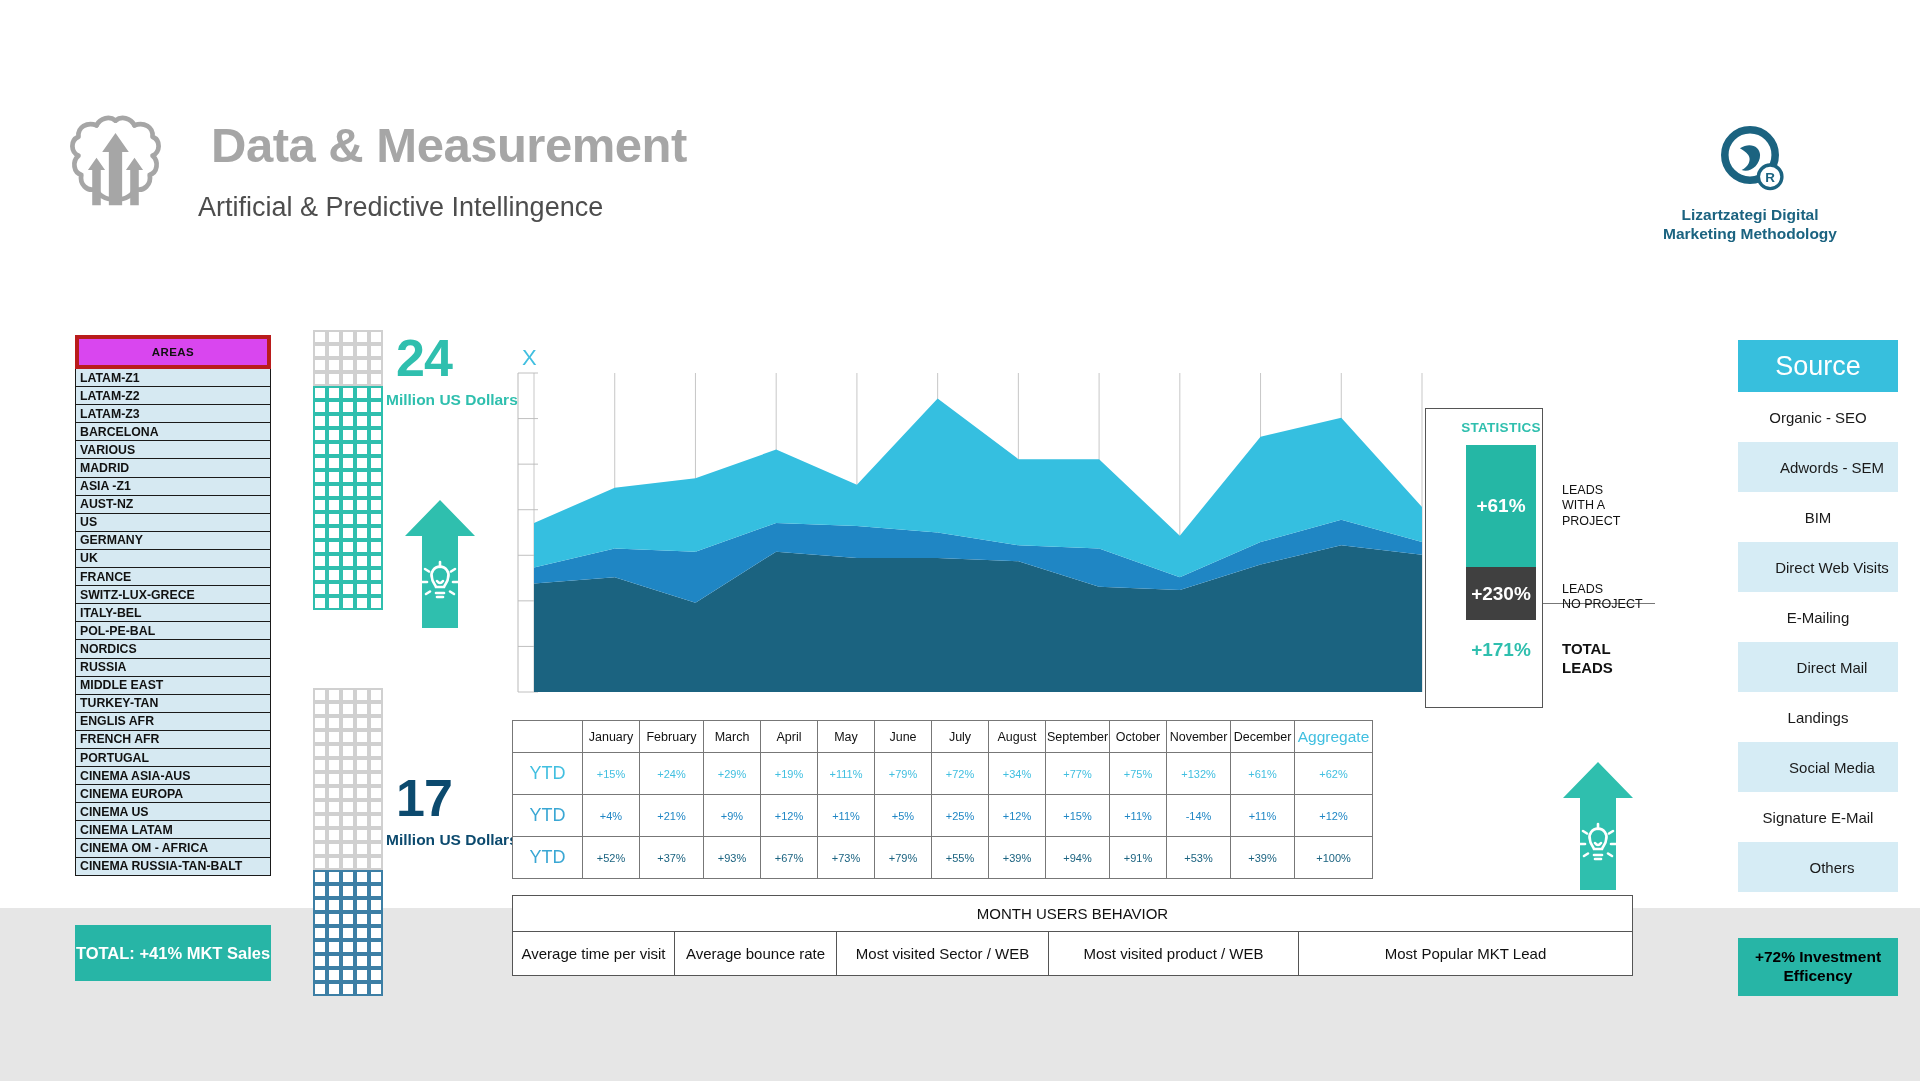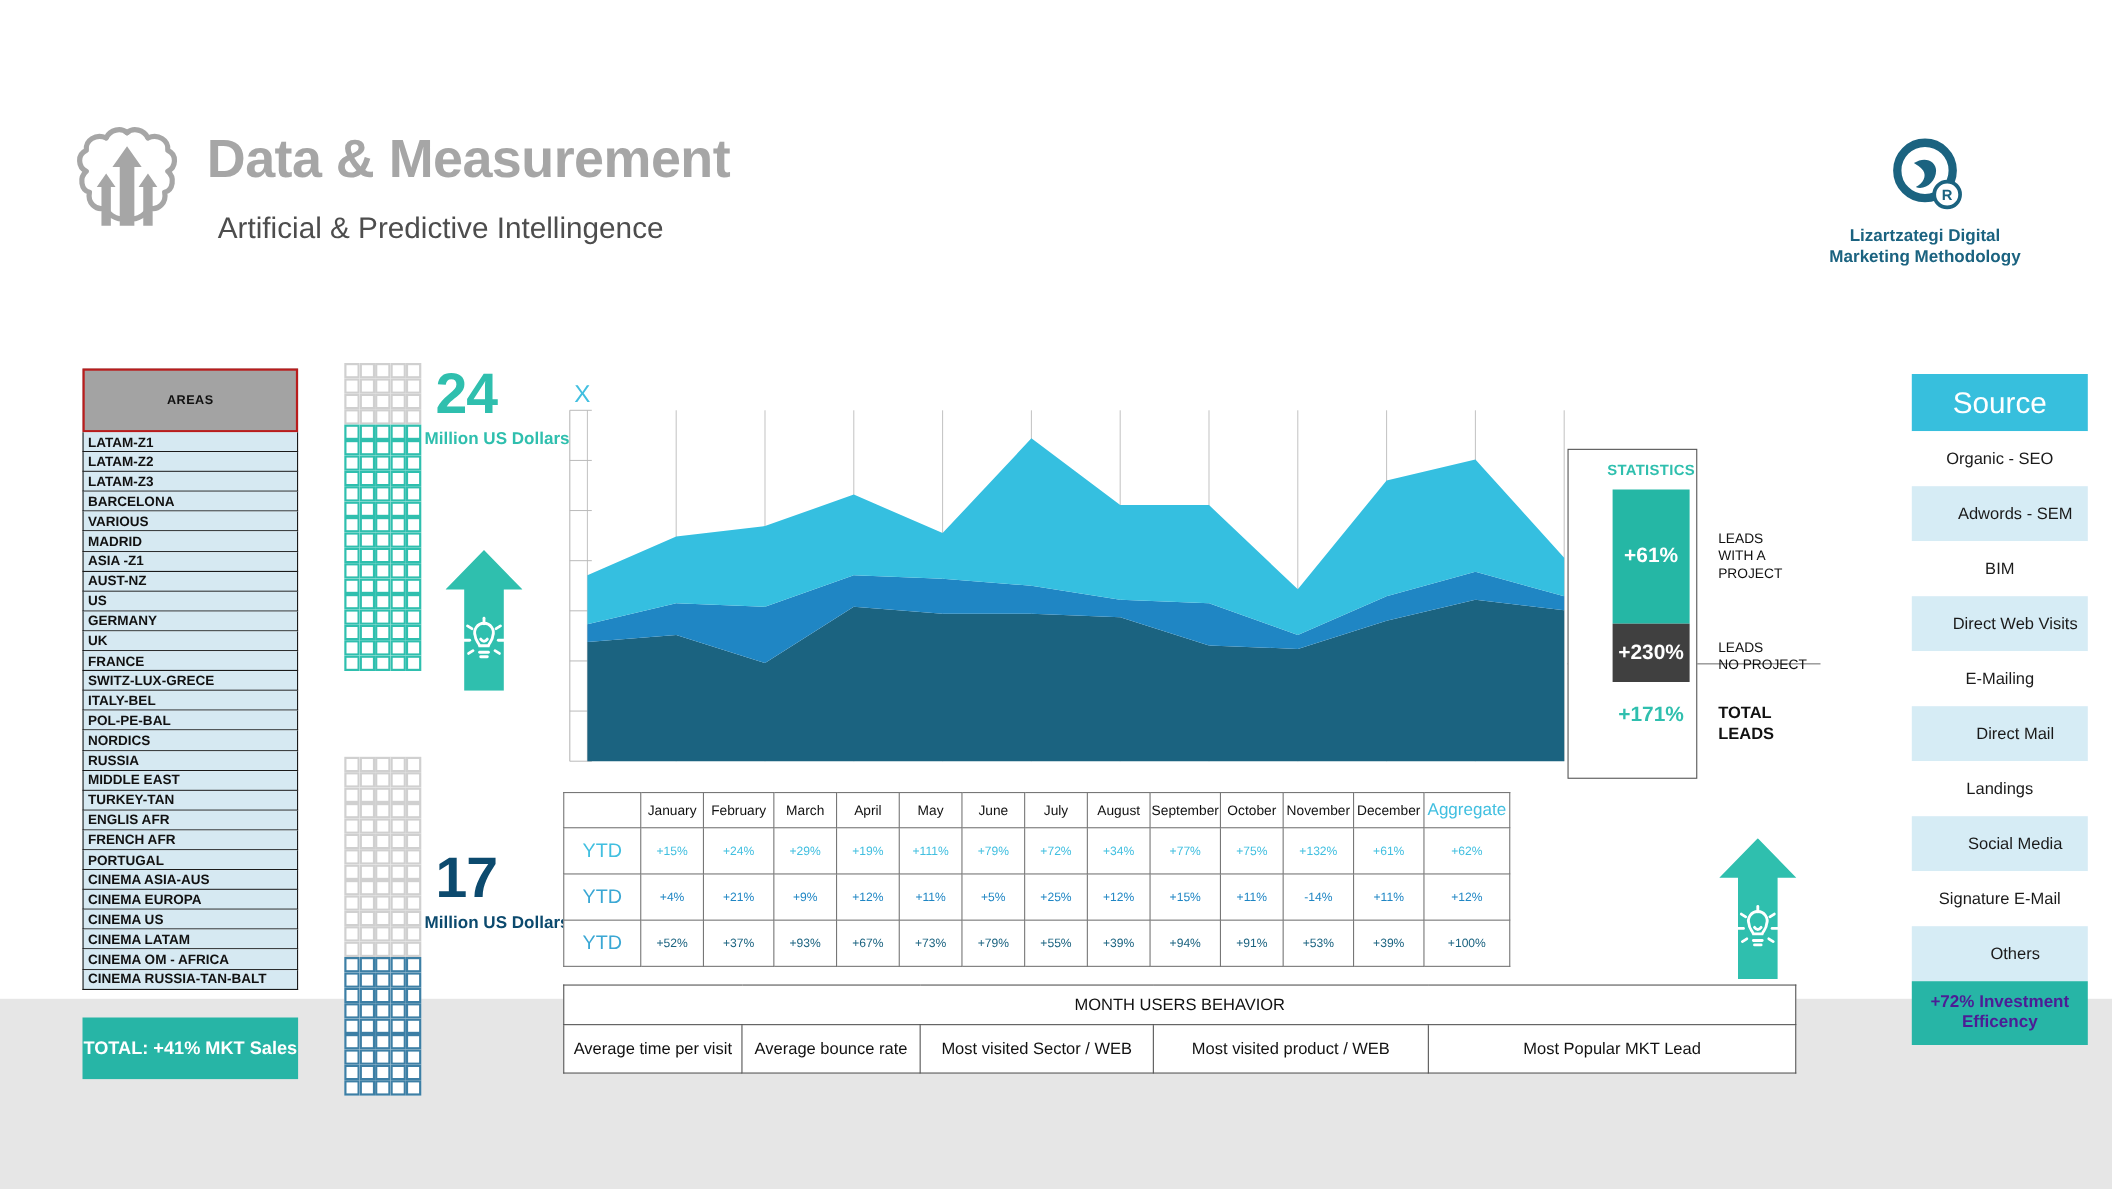--- a/index.html
+++ b/index.html
@@ -13,41 +13,41 @@
 
   
   .grey-band {
     position: absolute; left: 0; top: 908px; width: 1920px; height: 173px;
     background: #e6e6e6;
   }
 
   
   .brain-icon { position: absolute; left: 68px; top: 110px; width: 95px; height: 100px; }
   .title-main {
-    position: absolute; left: 188px; top: 117px;
+    position: absolute; left: 211px; top: 117px;
     font-size: 49px; font-weight: 700; color: #a6a6a6; letter-spacing: -0.5px;
     white-space: nowrap;
   }
   .title-sub {
     position: absolute; left: 198px; top: 192px;
     font-size: 27px; font-weight: 400; color: #4d4d4d;
     white-space: nowrap;
   }
 
   
   .logo-wrap { position: absolute; left: 1640px; top: 118px; width: 220px; height: 110px; text-align: center; }
   .logo-mark { width: 84px; height: 84px; display: block; margin: 0 auto; }
   .logo-text {
     margin-top: 4px; font-size: 15.5px; font-weight: 700; color: #1b6380; line-height: 1.22;
   }
 
   
   .areas-box { position: absolute; left: 75px; top: 335px; width: 196px; }
   .areas-head {
-    height: 58px; background: #a3a3a3; border: 2px solid #b91c1c;
+    height: 34px; background: #d946ef; border: 4px solid #b91c1c;
     display: flex; align-items: center; justify-content: center;
     font-size: 11.5px; font-weight: 700; color: #111; letter-spacing: .4px;
   }
   .area-row {
     height: 18.1px; background: #d6e9f2; border: 1.4px solid #1a1a1a; border-top: none;
     display: flex; align-items: center; padding-left: 4px;
     font-size: 12.3px; font-weight: 600; color: #111; white-space: nowrap; overflow: hidden;
   }
   .total-badge {
     position: absolute; left: 75px; top: 925px; width: 196px; height: 56px;
@@ -133,23 +133,23 @@
     height: 52px; background: #37bfdd; color: #fff;
     display: flex; align-items: center; justify-content: center;
     font-size: 27px; font-weight: 400;
   }
   .src-item {
     height: 50px; display: flex; align-items: center; justify-content: center;
     font-size: 15px; color: #1a1a1a; background: #fff;
   }
   .src-item.alt { background: #d6ecf5; padding-left: 28px; }
   .src-foot {
-    height: 58px; background: #27b5a6; color: #4c1d95; text-align: center;
+    height: 58px; background: #27b5a6; color: #000000; text-align: center;
     display: flex; align-items: center; justify-content: center;
-    font-size: 15.5px; font-weight: 700; line-height: 1.2;
+    font-size: 15.5px; font-weight: 700; line-height: 1.2; margin-top: 46px;
   }
 
   
   .arrow-icon { position: absolute; }
 </style>
 </head>
 <body>
 
 <div id="root">
 

